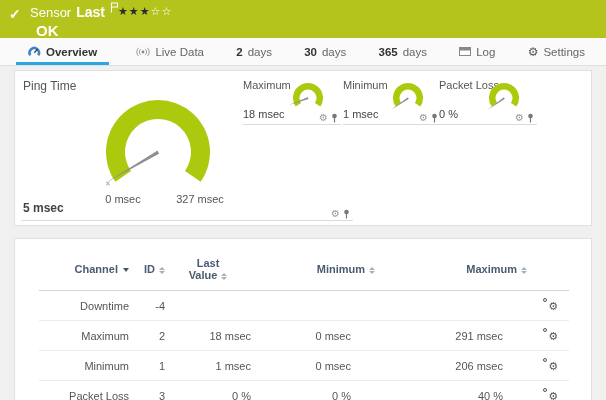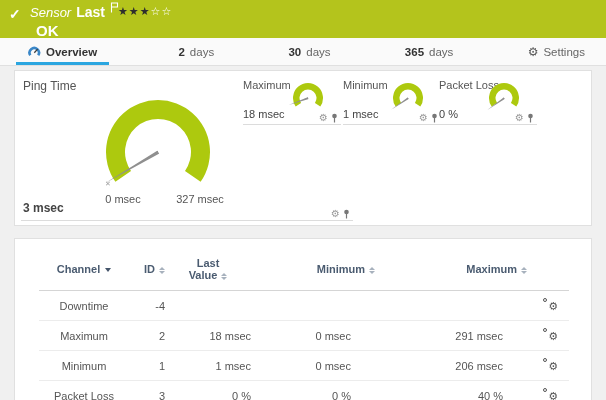--- a/index.html
+++ b/index.html
@@ -6,21 +6,21 @@
   html,body { width:606px; height:400px; }
   body {
     position:relative; overflow:hidden;
     font-family:"Liberation Sans", sans-serif;
     background:#f0f0f0; color:#444;
   }
   
   .app-header { position:absolute; left:0; top:0; width:606px; height:38px; background:#b4c41c; }
   .hdr-check { position:absolute; left:9px; top:6px; color:#fff; font-size:14px; font-weight:bold; }
   .hdr-title { position:absolute; left:30px; top:4px; display:flex; align-items:baseline; gap:5px; }
-  .hdr-sensor { color:#fff; font-style:italic; font-size:13px; }
+  .hdr-sensor { color:#fff; font-size:13px; }
   .hdr-name { color:#fff; font-weight:bold; font-size:14px; }
   .hdr-flag { position:relative; top:-4px; }
   .hdr-stars { position:absolute; left:118px; top:5px; font-size:11px; letter-spacing:1px; cursor:pointer; }
   .star-filled { color:#2e2e2e; }
   .star-empty { color:#fff; }
   .hdr-status { position:absolute; left:36px; top:22px; color:#fff; font-size:15px; font-weight:bold; }
   
   .tabbar {
     position:absolute; left:0; top:38px; width:606px; height:28px;
     background:#fafafa; border-bottom:1px solid #e0e0e0;
@@ -58,21 +58,21 @@
   .gauge-small { position:absolute; top:6px; width:98px; height:48px; border-bottom:1px solid #dcdcdc; }
   .gauge-small .widget-title { font-size:11px; padding:2px 0 0 0; }
   .gauge-small-box { position:absolute; left:46px; top:4px; width:38px; height:28px; }
   .gauge-small-value { position:absolute; left:0; bottom:4px; font-size:11px; color:#444; }
   .gs-1 { left:228px; } .gs-2 { left:328px; } .gs-3 { left:424px; }
   
   .tablewrap { padding:10px 24px 0 24px; }
   table { border-collapse:collapse; width:100%; table-layout:fixed; font-size:11px; }
   th { font-weight:bold; color:#4a5b70; border-bottom:1px solid #d5d5d5; padding:8px 0 9px; vertical-align:middle; cursor:pointer; }
   td { color:#555; border-bottom:1px solid #ececec; padding:7px 0; }
-  .c-ch  { width:90px;  text-align:center; }
+  .c-ch  { width:90px;  text-align:right; }
   .c-id  { width:36px;  text-align:right; }
   .c-last{ width:86px;  text-align:right; }
   .c-min { width:130px; text-align:right; padding-right:30px; }
   .c-max { width:152px; text-align:right; padding-right:30px; }
   .c-gear{ width:36px;  text-align:left; padding-left:10px; }
   th.c-last { text-align:center; padding-right:0; }
   th.c-min, th.c-max { padding-right:6px; }
   .sort { display:inline-flex; flex-direction:column; gap:1px; margin-left:4px; vertical-align:middle; }
   .sort i { display:block; width:0; height:0; border-left:3px solid transparent; border-right:3px solid transparent; }
   .sort .up   { border-bottom:3px solid #a7b1bd; }
@@ -109,51 +109,70 @@
   <div class="tab active">
     <span>
       <svg width="13" height="11" viewBox="0 0 13 11">
           <path d="M2.3,9.3 A4.7,4.7 0 1 1 10.2,9.3" stroke="#3a87c8" stroke-width="2.6" fill="none"></path>
           <line x1="6.3" y1="6.7" x2="9.6" y2="3.1" stroke="#3c3c3c" stroke-width="1.3"></line>
         </svg>
     </span>
     <span>Overview</span>
   </div>
   <div class="tab">
+    <span>
+      <svg width="14" height="10" viewBox="0 0 14 10">
+          <circle cx="7" cy="5" r="1.4" fill="#888"></circle>
+          <path d="M4.6,2.2 A3.8,3.8 0 0 0 4.6,7.8 M2.6,0.8 A5.8,5.8 0 0 0 2.6,9.2" stroke="#999" stroke-width="1" fill="none"></path>
+          <path d="M9.4,2.2 A3.8,3.8 0 0 1 9.4,7.8 M11.4,0.8 A5.8,5.8 0 0 1 11.4,9.2" stroke="#999" stroke-width="1" fill="none"></path>
+        </svg>
+    </span>
+    <span>Live Data</span>
+  </div>
+  <div class="tab">
     <span class="num">2</span>
     <span>days</span>
   </div>
   <div class="tab">
     <span class="num">30</span>
     <span>days</span>
   </div>
   <div class="tab">
     <span class="num">365</span>
     <span>days</span>
+  </div>
+  <div class="tab">
+    <span>
+      <svg width="12" height="9" viewBox="0 0 12 9">
+          <rect x="0.5" y="0.5" width="11" height="8" fill="#fff" stroke="#888"></rect>
+          <rect x="0.5" y="0.5" width="11" height="3" fill="#888"></rect>
+        </svg>
+    </span>
+    <span>Log</span>
   </div>
   <div class="tab">
     <span class="gear-glyph" style="font-size:12px;color:#555;">⚙</span>
     <span>Settings</span>
   </div>
 </div>
 
 <div class="card card-gauges">
 
   <div class="gauge-main">
     <div class="widget-title">Ping Time</div>
     <div class="gauge-box">
       <svg width="130" height="92" viewBox="0 0 130 92">
         <path d="M22.4,87.8 A52,52 0 1 1 107.6,87.8 L92,76.9 A33,33 0 1 0 38,76.9 Z" fill="#adc90e"></path>
       </svg>
       <div class="needle needle-main" style="transform: rotate(-120.261deg);"></div>
       <span class="gauge-marker">✕</span>
     </div>
     <div class="scale-label scale-min">0 msec</div>
     <div class="scale-label scale-max">327 msec</div>
-    <div class="gauge-value">3 msec</div>
+    <div class="gauge-value">5 msec</div>
     <div class="widget-icons">
       <span class="gear-glyph">⚙</span>
       <span>
         <svg width="7" height="10" viewBox="0 0 7 10">
             <circle cx="3.5" cy="3" r="2.3" fill="#777"></circle>
             <line x1="3.5" y1="5" x2="3.5" y2="9.5" stroke="#777" stroke-width="1.2"></line>
           </svg>
       </span>
     </div>
   </div>

